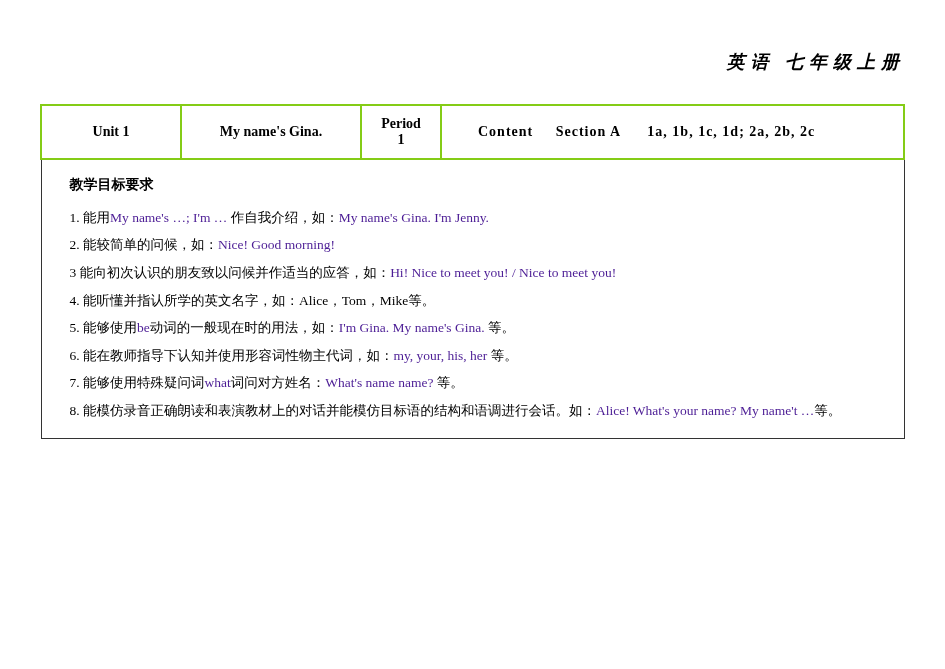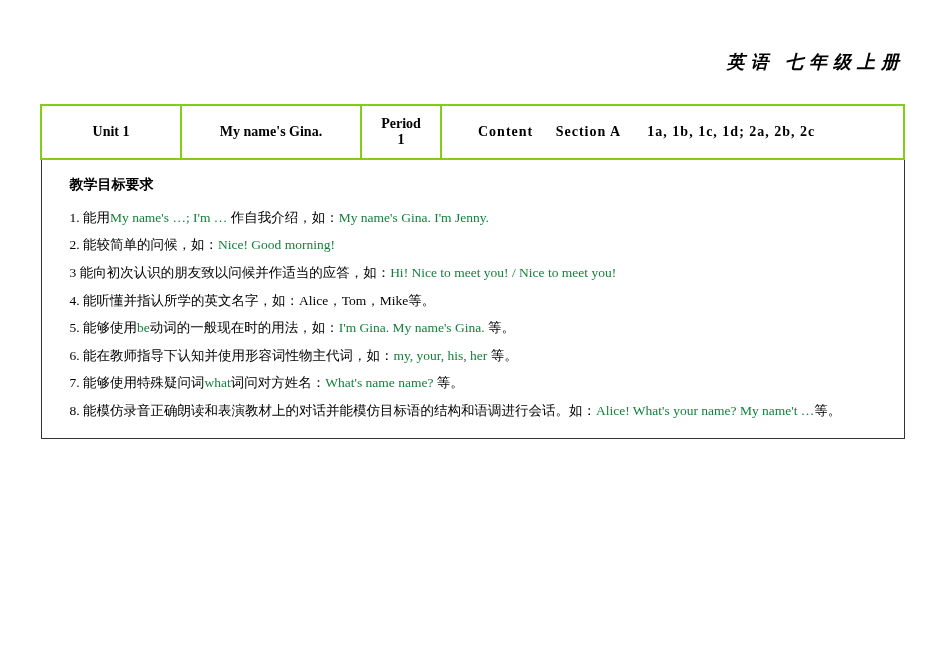--- a/index.html
+++ b/index.html
@@ -60,21 +60,21 @@
     }
     .teaching-goals .section-title {
       font-weight: bold;
       font-size: 14px;
       margin-bottom: 6px;
     }
     .teaching-goals .goal-item {
       margin-bottom: 2px;
     }
     .blue-text {
-      color: #15803d;
+      color: #4c1d95;
     }
   </style>
 </head>
 <body>
 
 <div class="page-title">英语  七年级上册</div>
 
 <table class="main-table">
   <tbody>
       <tr class="header-row">

